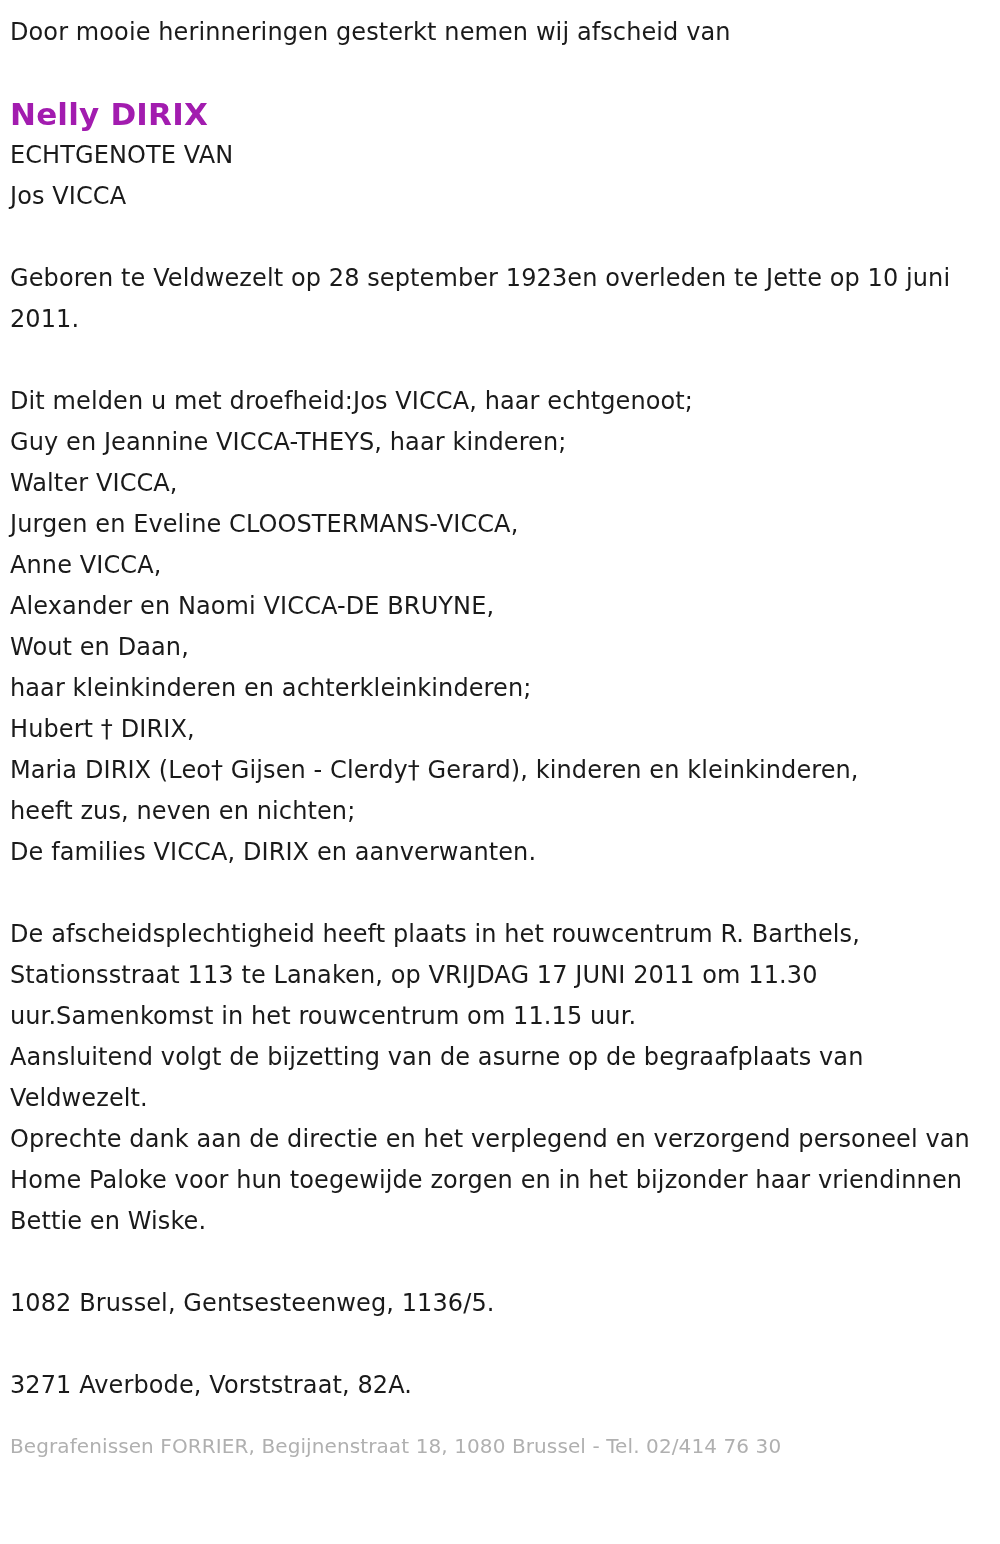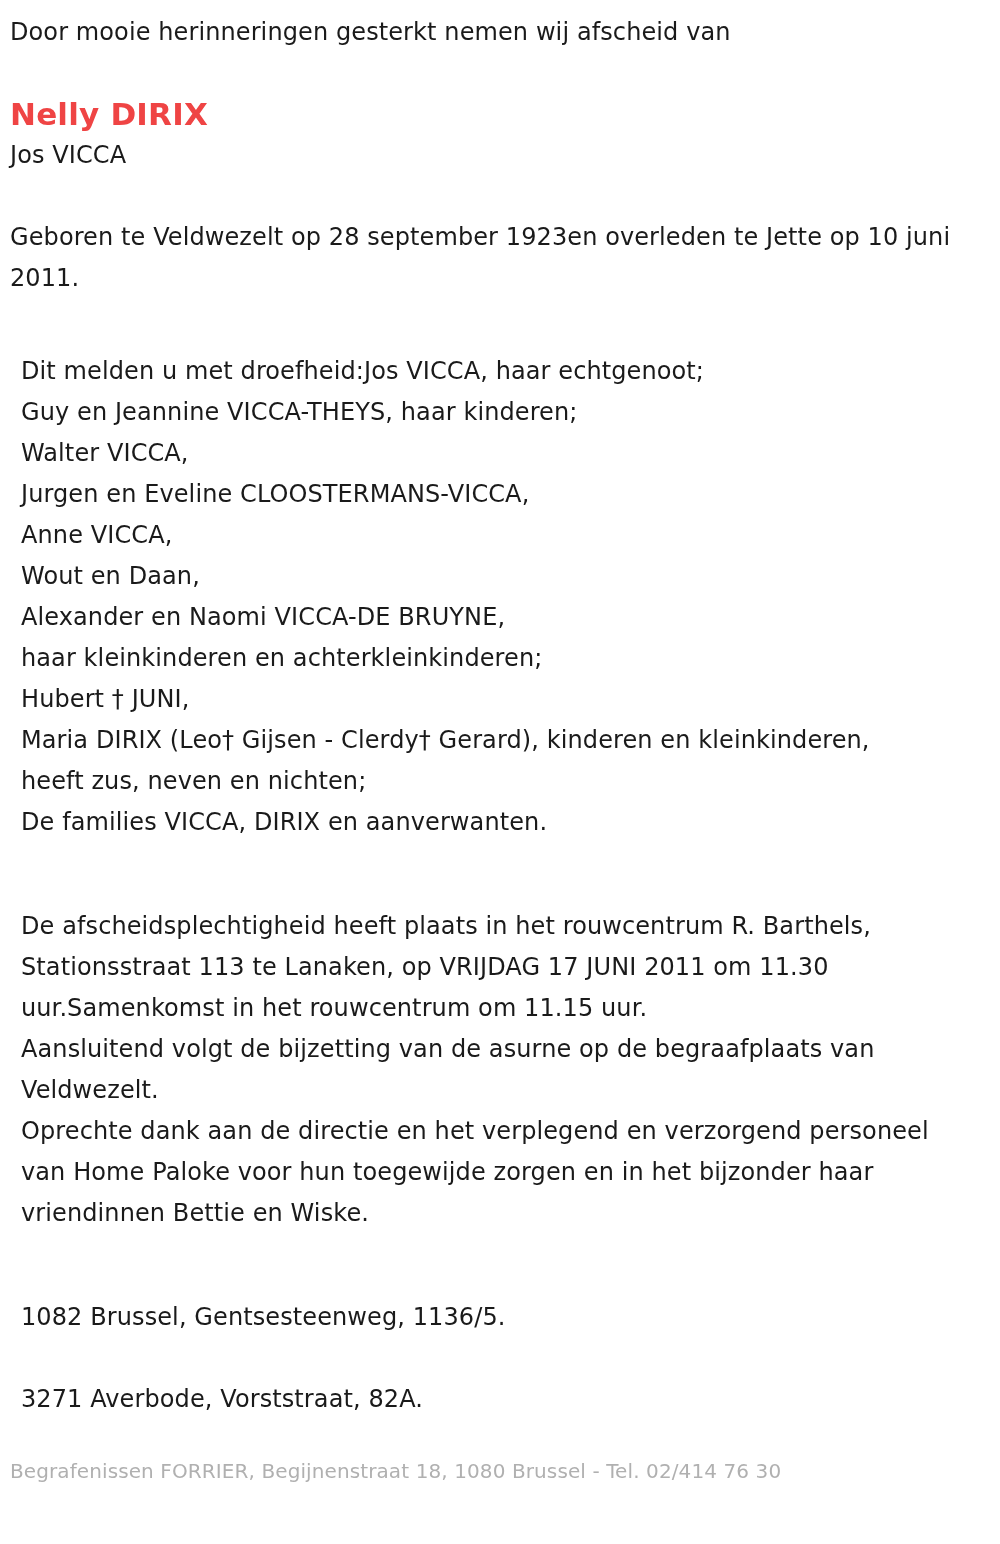--- a/index.html
+++ b/index.html
@@ -35,35 +35,35 @@
   .spacer {
     height: 41px;
   }
   .spacer-sm {
     height: 20px;
   }
   .deceased-name {
     font-size: 31px;
     line-height: 41px;
     font-weight: 700;
-    color: #ef4444;
+    color: #a21caf;
     margin: 0;
     letter-spacing: 0.2px;
   }
   .relation-line,
   .spouse-line {
     font-size: 24px;
     line-height: 41px;
     font-weight: 400;
     color: #1a1a1a;
     margin: 0;
     letter-spacing: 0.1px;
   }
   .block {
-    margin: 11px;
+    margin: 0;
   }
   .line {
     font-size: 24px;
     line-height: 41px;
     font-weight: 400;
     color: #1a1a1a;
     margin: 0;
     letter-spacing: 0.1px;
     max-width: 982px;
   }
@@ -80,39 +80,40 @@
 </head>
 <body>
 
 <div class="page">
 
   <p class="para">Door mooie herinneringen gesterkt nemen wij afscheid van</p>
 
   <div class="spacer"></div>
 
   <h1 class="deceased-name">Nelly DIRIX</h1>
+  <p class="relation-line">ECHTGENOTE VAN</p>
   <p class="spouse-line">Jos VICCA</p>
 
   <div class="spacer"></div>
 
   <p class="para">Geboren te Veldwezelt op 28 september 1923en overleden te Jette op 10 juni 2011.</p>
 
   <div class="spacer"></div>
 
   <div class="block">
     <p class="line">Dit melden u met droefheid:Jos VICCA, haar echtgenoot;</p>
     <div>
         <p class="line">Guy en Jeannine VICCA-THEYS, haar kinderen;</p>
         <p class="line">Walter VICCA,</p>
         <p class="line">Jurgen en Eveline CLOOSTERMANS-VICCA,</p>
         <p class="line">Anne VICCA,</p>
+        <p class="line">Alexander en Naomi VICCA-DE BRUYNE,</p>
         <p class="line">Wout en Daan,</p>
-        <p class="line">Alexander en Naomi VICCA-DE BRUYNE,</p>
         <p class="line">haar kleinkinderen en achterkleinkinderen;</p>
-        <p class="line">Hubert † JUNI,</p>
+        <p class="line">Hubert † DIRIX,</p>
         <p class="line">Maria DIRIX (Leo† Gijsen - Clerdy† Gerard), kinderen en kleinkinderen,</p>
         <p class="line">heeft zus, neven en nichten;</p>
         <p class="line">De families VICCA, DIRIX en aanverwanten.</p>
       </div>
   </div>
 
   <div class="spacer"></div>
 
   <div class="block">
       <p class="para">De afscheidsplechtigheid heeft plaats in het rouwcentrum R. Barthels, Stationsstraat 113 te Lanaken, op VRIJDAG 17 JUNI 2011 om 11.30 uur.Samenkomst in het rouwcentrum om 11.15 uur.</p>

